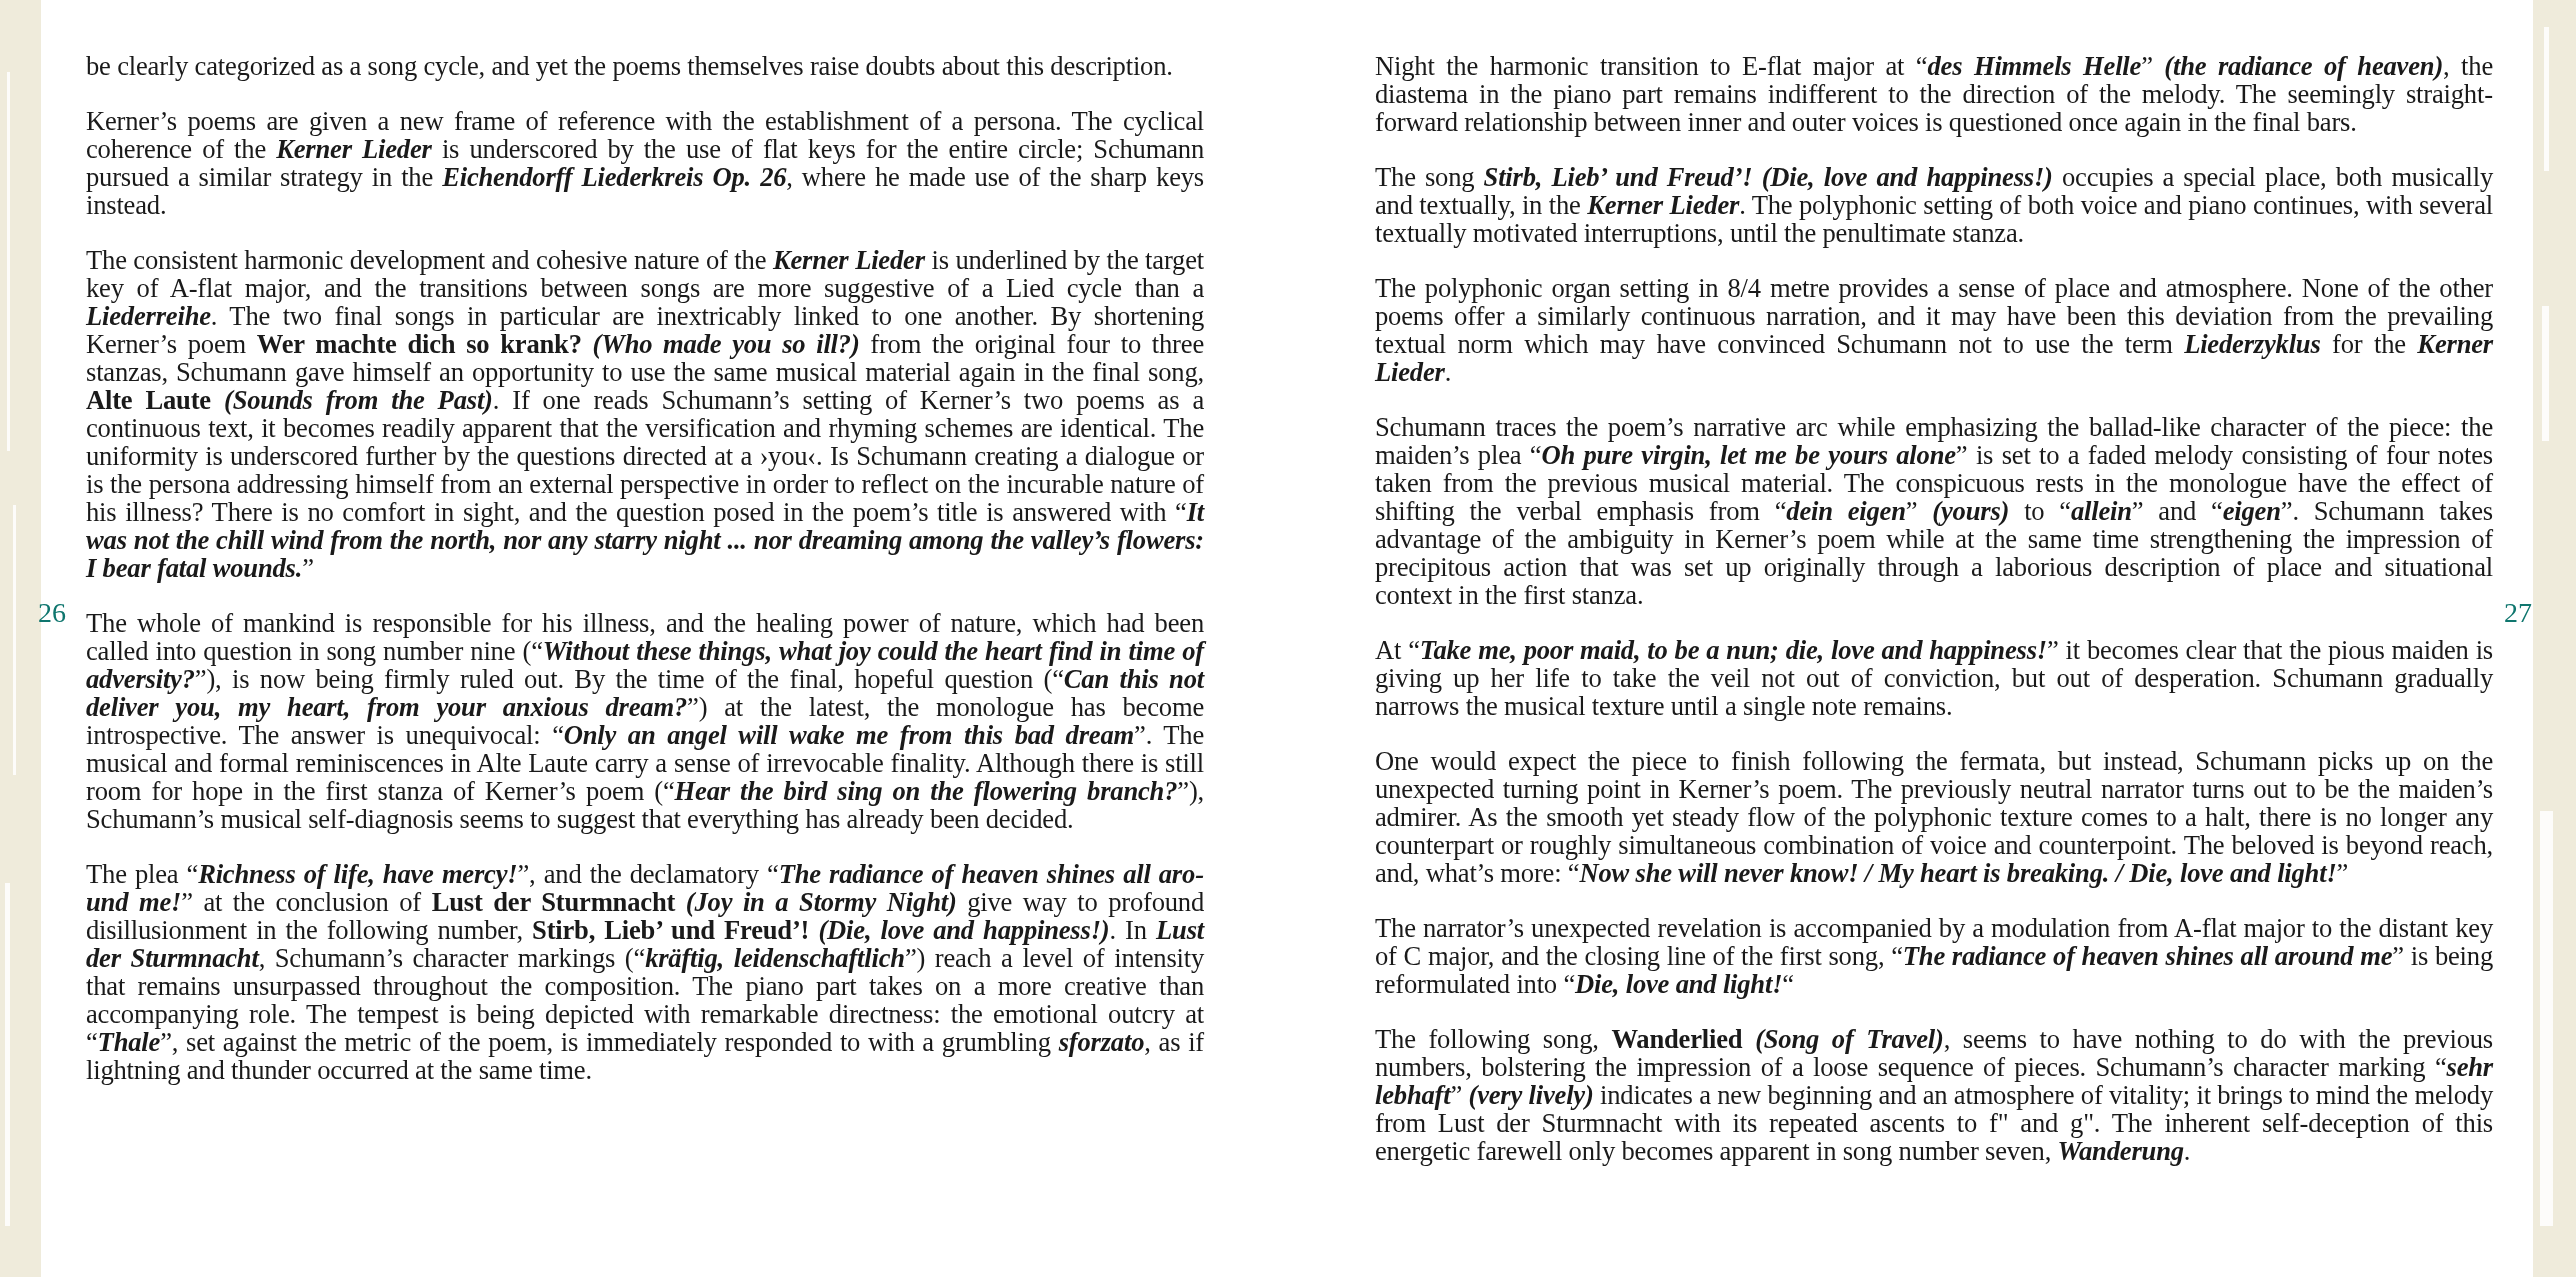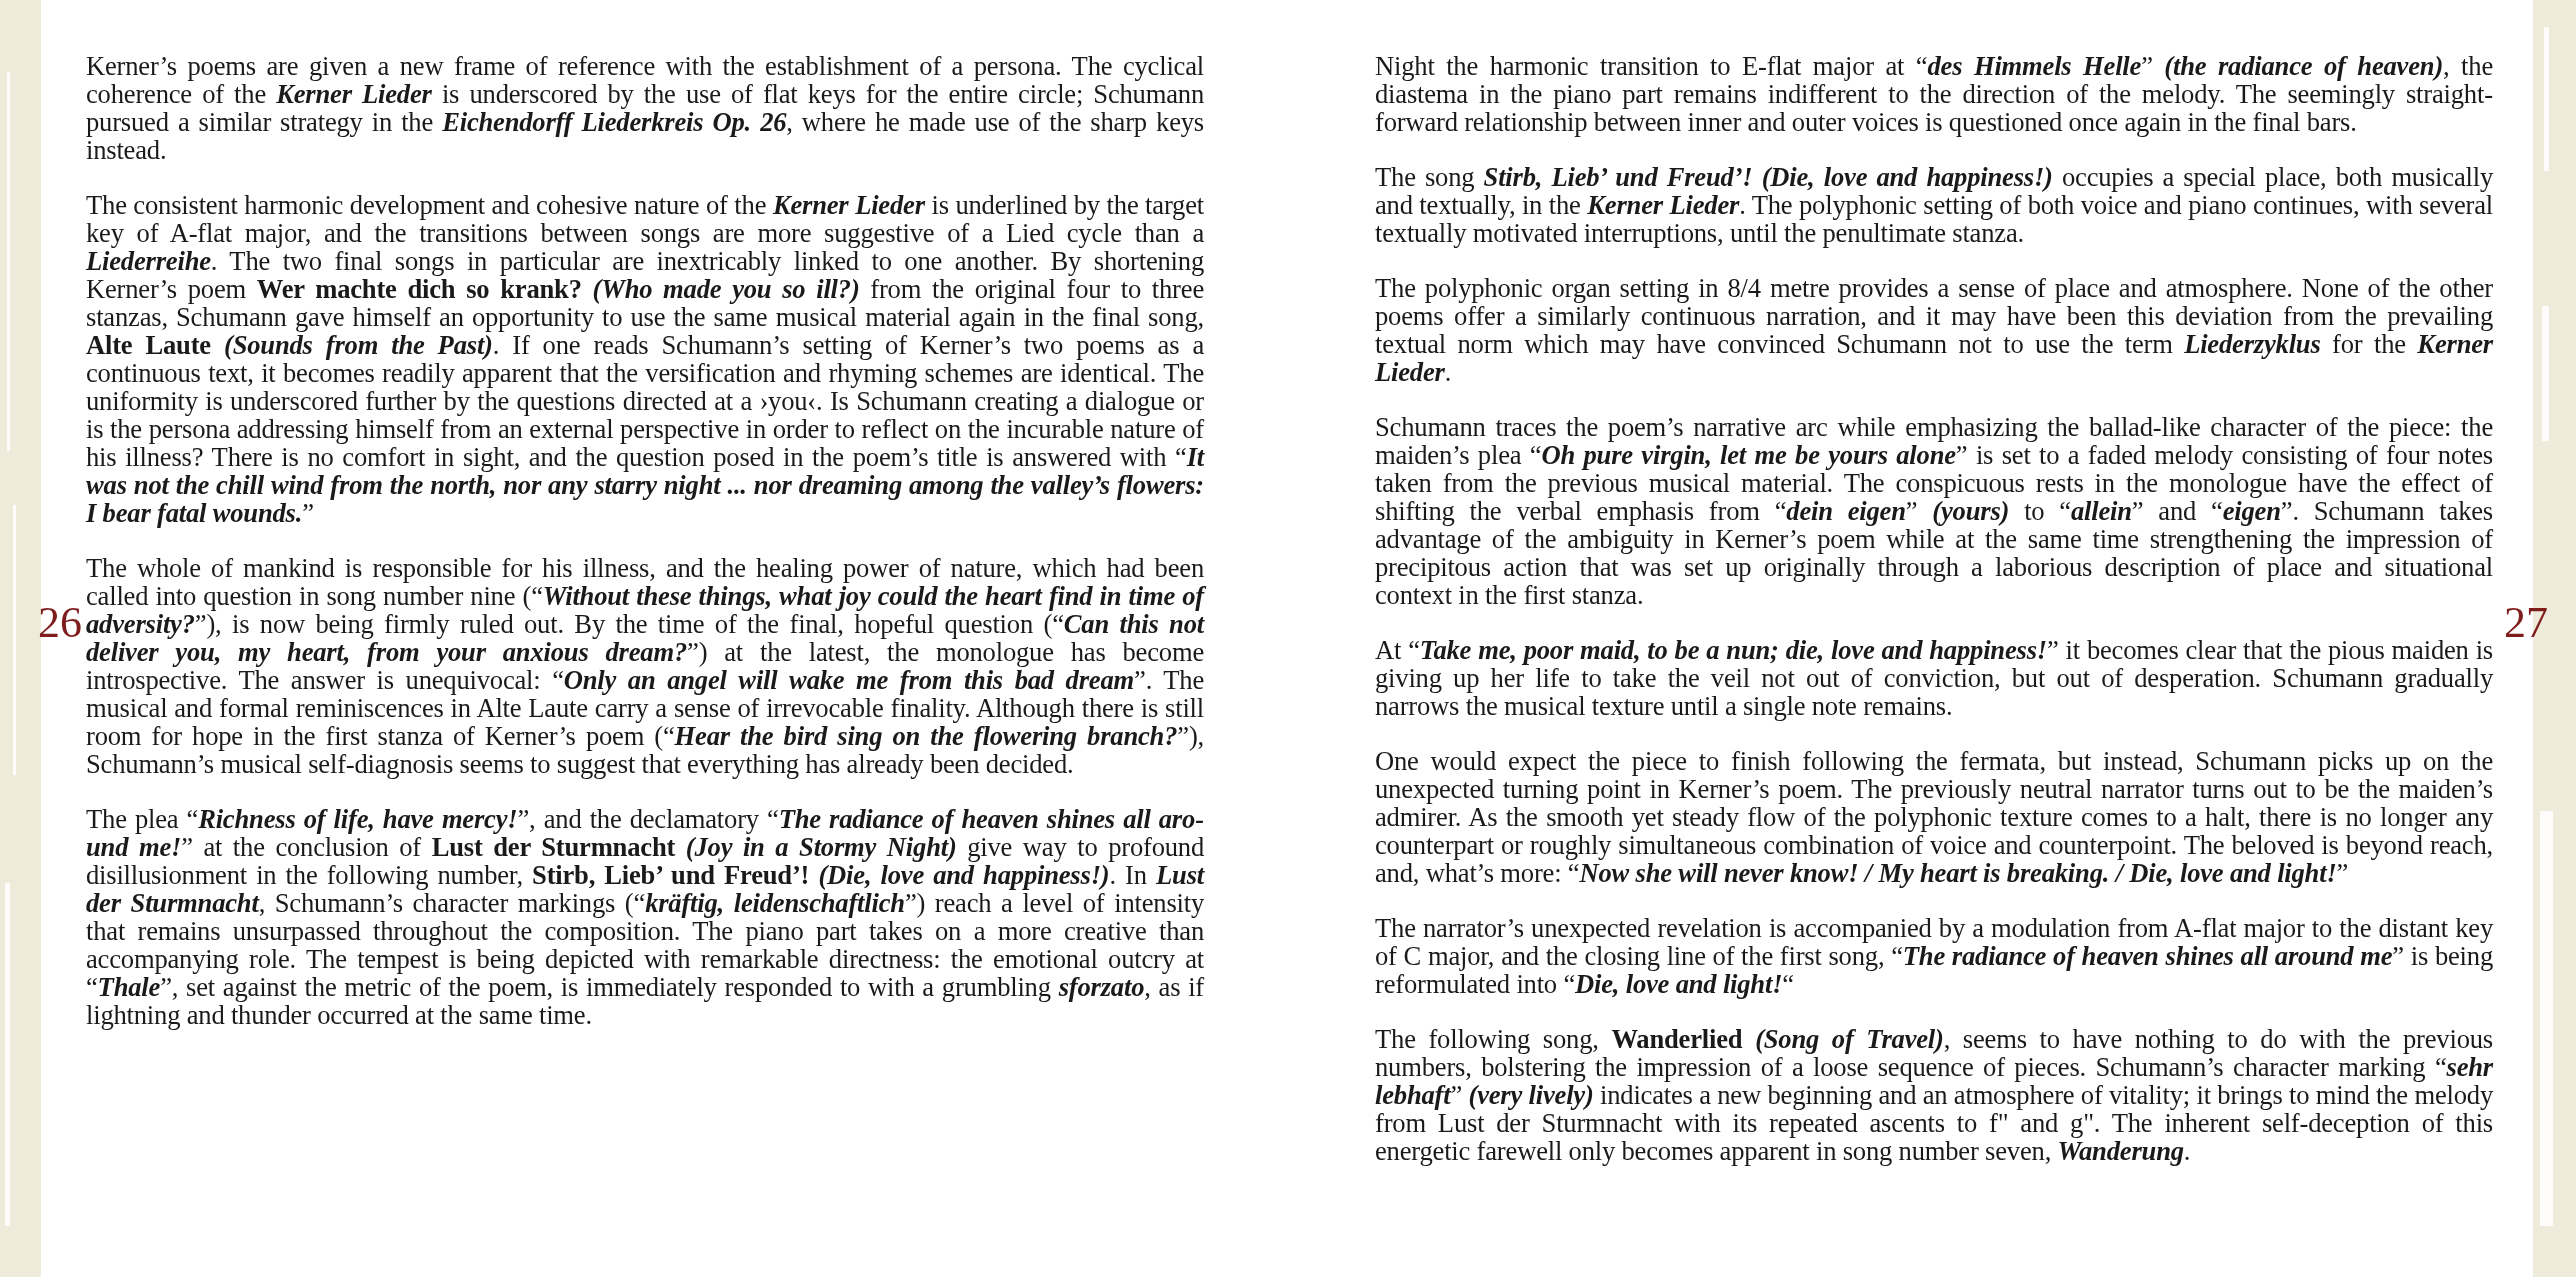--- a/index.html
+++ b/index.html
@@ -23,41 +23,42 @@
     font-size: 26.6px; line-height: 28px;
     text-align: justify; hyphens: manual;
     letter-spacing: -0.2px;
   }
   .page.left { left: 86px; width: 1118px; }
   .page.right { left: 1375px; width: 1118px; }
   .page p { margin: 0 0 27px 0; }
   .page p i { font-style: italic; font-weight: bold; }
   .page p b { font-weight: bold; }
   .page-number {
-    position: absolute; font-size: 44px; color: #7f1d1d;
+    position: absolute; font-size: 28px; color: #0f766e;
     font-family: "Liberation Serif", serif;
   }
   .page-number.left { left: 38px; top: 597px; }
   .page-number.right { left: 2504px; top: 597px; }
 </style>
 </head>
 <body>
 
 <div class="edge left">
   <div class="streak" style="left:7.2px;top:72px;width:2.7px;height:379px;"></div>
   <div class="streak" style="left:12.6px;top:505px;width:3.6px;height:270px;"></div>
   <div class="streak" style="left:5.4px;top:883px;width:4.5px;height:343px;"></div>
 </div>
 <div class="edge right">
   <div class="streak" style="left:10.8px;top:27px;width:5.4px;height:144px;"></div>
   <div class="streak" style="left:9px;top:306px;width:7.2px;height:135px;"></div>
   <div class="streak" style="left:7.2px;top:811px;width:12.6px;height:415px;"></div>
 </div>
 
 <div class="page left">
+    <p><span>be clearly categorized as a song cycle, and yet the poems themselves raise doubts about this description.</span></p>
     <p><span>Kerner’s poems are given a new frame of reference with the establishment of a persona. The cyclical coherence of the </span><i>Kerner Lieder</i><span> is underscored by the use of flat keys for the entire circle; Schumann pursued a similar strategy in the </span><i>Eichendorff Liederkreis Op. 26</i><span>, where he made use of the sharp keys instead.</span></p>
     <p><span>The consistent harmonic development and cohesive nature of the </span><i>Kerner Lieder</i><span> is underlined by the target key of A-flat major, and the transitions between songs are more suggestive of a Lied cycle than a </span><i>Liederreihe</i><span>. The two final songs in particular are inextricably linked to one another. By shortening Kerner’s poem </span><b>Wer machte dich so krank?</b><span> </span><i>(Who made you so ill?)</i><span> from the original four to three stanzas, Schumann gave himself an opportunity to use the same musical material again in the final song, </span><b>Alte Laute</b><span> </span><i>(Sounds from the Past)</i><span>. If one reads Schumann’s setting of Kerner’s two poems as a continuous text, it becomes readily apparent that the versification and rhyming schemes are identical. The uniformity is underscored further by the questions directed at a ›you‹. Is Schumann creating a dialogue or is the persona addressing himself from an external perspective in order to reflect on the incurable nature of his illness? There is no comfort in sight, and the question posed in the poem’s title is answered with “</span><i>It was not the chill wind from the north, nor any starry night ... nor dreaming among the valley’s flowers: I bear fatal wounds.</i><span>”</span></p>
     <p><span>The whole of mankind is responsible for his illness, and the healing power of nature, which had been called into question in song number nine (“</span><i>Without these things, what joy could the heart find in time of adversity?</i><span>”), is now being firmly ruled out. By the time of the final, hopeful question (“</span><i>Can this not deliver you, my heart, from your anxious dream?</i><span>”) at the latest, the mono­logue has become introspective. The answer is unequivocal: “</span><i>Only an angel will wake me from this bad dream</i><span>”. The musical and formal reminiscences in Alte Laute carry a sense of irrevocable finality. Although there is still room for hope in the first stanza of Kerner’s poem (“</span><i>Hear the bird sing on the flowering branch?</i><span>”), Schumann’s musical self-diagnosis seems to suggest that everything has already been decided.</span></p>
     <p><span>The plea “</span><i>Richness of life, have mercy!</i><span>”, and the declamatory “</span><i>The radiance of heaven shines all aro­und me!</i><span>” at the conclusion of </span><b>Lust der Sturmnacht</b><span> </span><i>(Joy in a Stormy Night)</i><span> give way to profound disillusionment in the following number, </span><b>Stirb, Lieb’ und Freud’!</b><span> </span><i>(Die, love and happiness!)</i><span>. In </span><i>Lust der Sturmnacht</i><span>, Schumann’s character markings (“</span><i>kräftig, leidenschaftlich</i><span>”) reach a level of intensity that remains unsurpassed throughout the composition. The piano part takes on a more creative than accompanying role. The tempest is being depicted with remarkable direct­ness: the emotional outcry at “</span><i>Thale</i><span>”, set against the metric of the poem, is immediately responded to with a grumbling </span><i>sforzato</i><span>, as if lightning and thunder occurred at the same time.</span></p>
   </div>
 <div class="page right">
     <p><span>Night the harmonic transition to E-flat major at “</span><i>des Himmels Helle</i><span>” </span><i>(the radiance of heaven)</i><span>, the diastema in the piano part remains indifferent to the direction of the melody. The seemingly straight­forward relationship between inner and outer voices is questioned once again in the final bars.</span></p>
     <p><span>The song </span><i>Stirb, Lieb’ und Freud’! (Die, love and happiness!)</i><span> occupies a special place, both musically and textually, in the </span><i>Kerner Lieder</i><span>. The polyphonic setting of both voice and piano continues, with several textually motivated interruptions, until the penultimate stanza.</span></p>
     <p><span>The polyphonic organ setting in 8/4 metre provides a sense of place and atmosphere. None of the other poems offer a similarly continuous narration, and it may have been this deviation from the prevailing textual norm which may have convinced Schumann not to use the term </span><i>Liederzyklus</i><span> for the </span><i>Kerner Lieder</i><span>.</span></p>
     <p><span>Schumann traces the poem’s narrative arc while emphasizing the ballad-like character of the piece: the maiden’s plea “</span><i>Oh pure virgin, let me be yours alone</i><span>” is set to a faded melody consisting of four notes taken from the previous musical material. The conspicuous rests in the mono­logue have the effect of shifting the verbal emphasis from “</span><i>dein eigen</i><span>” </span><i>(yours)</i><span> to “</span><i>allein</i><span>” and “</span><i>eigen</i><span>”. Schumann takes advantage of the ambiguity in Kerner’s poem while at the same time strengthening the impression of precipitous action that was set up originally through a laborious description of place and situational context in the first stanza.</span></p>

